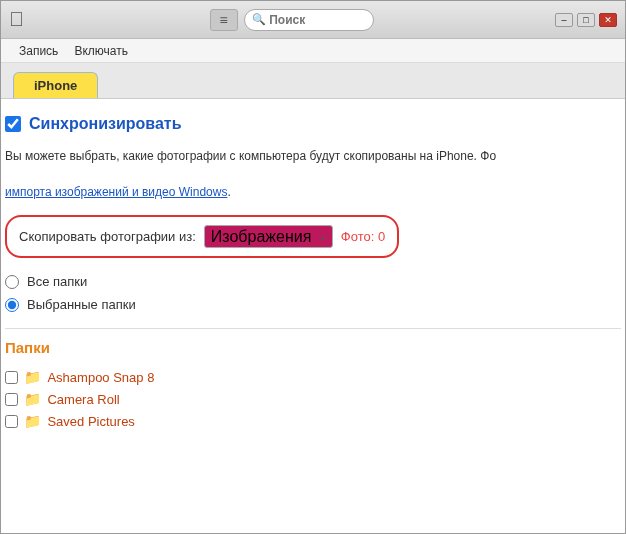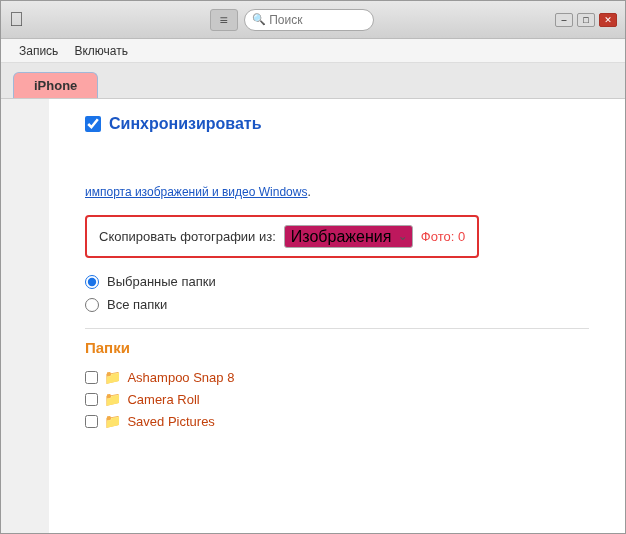--- a/index.html
+++ b/index.html
@@ -75,20 +75,21 @@
       height: 22px;
     }
 
     .search-box input {
       border: none;
       outline: none;
       font-size: 12px;
       background: transparent;
       width: 100%;
       color: #555;
+      font-weight: bold;
     }
 
     .search-icon-text {
       font-size: 11px;
       color: #888;
       margin-right: 3px;
     }
 
     .title-bar-right {
       display: flex;
@@ -138,38 +139,37 @@
       background: #e8e8e8;
       height: 36px;
       display: flex;
       align-items: flex-end;
       padding: 0 12px;
       border-bottom: 1px solid #ccc;
       flex-shrink: 0;
     }
 
     .tab-btn {
-      background: #fca5a5;
+      background: #fde047;
       border: 1px solid #a0b8d8;
       border-bottom: none;
       border-radius: 6px 6px 0 0;
       padding: 5px 20px;
       font-size: 13px;
       font-weight: bold;
       color: #333;
       cursor: pointer;
     }
 
     
     .main-content {
       flex: 1;
       background: white;
       overflow-y: auto;
-      padding: 16px 36px;
-      margin-left: 48px;
+      padding: 16px 4px;
     }
 
     
     .sync-header {
       display: flex;
       align-items: center;
       gap: 8px;
       margin-bottom: 14px;
     }
 
@@ -195,21 +195,21 @@
 
     .info-text .link-text {
       color: #1a56c4;
       text-decoration: underline;
       cursor: pointer;
     }
 
     
     .copy-section {
       border: 2px solid #e03030;
-      border-radius: 4px;
+      border-radius: 16px;
       padding: 8px 12px;
       display: inline-flex;
       align-items: center;
       gap: 8px;
       margin-bottom: 16px;
     }
 
     .copy-label {
       font-size: 13px;
       color: #333;
@@ -360,47 +360,47 @@
   <div class="main-content">
 
     
     <div class="sync-header">
       <input type="checkbox" class="sync-checkbox" checked="" style="">
       <span class="sync-label">Синхронизировать</span>
     </div>
 
     
     <div class="info-text">
-      <br>
+      <span>Вы можете выбрать, какие фотографии с компьютера будут скопированы на iPhone. Фо</span><br>
       <br>
       <span class="link-text">импорта изображений и видео Windows</span><span>.</span>
     </div>
 
     
     <div class="copy-section">
       <span class="copy-label">Скопировать фотографии из:</span>
       <div class="select-wrapper">
         <select class="copy-select">
           <option>Изображения</option>
           <option>Фотографии</option>
           <option>Другая папка</option>
         </select>
       </div>
       <span class="photo-count">Фото: 0</span>
     </div>
 
     
     <div class="options-section">
       <div class="option-row">
+        <input type="radio" class="option-radio" name="folder-opt" style="">
+        <span class="option-label">Все папки</span>
+      </div>
+      <div class="option-row">
         <input type="radio" class="option-radio" name="folder-opt" checked="" style="">
         <span class="option-label">Выбранные папки</span>
-      </div>
-      <div class="option-row">
-        <input type="radio" class="option-radio" name="folder-opt" style="">
-        <span class="option-label">Все папки</span>
       </div>
     </div>
 
     <hr class="divider">
 
     
     <div>
       <div class="folders-header">Папки</div>
       <ul class="folder-list">
         <li class="folder-item">

